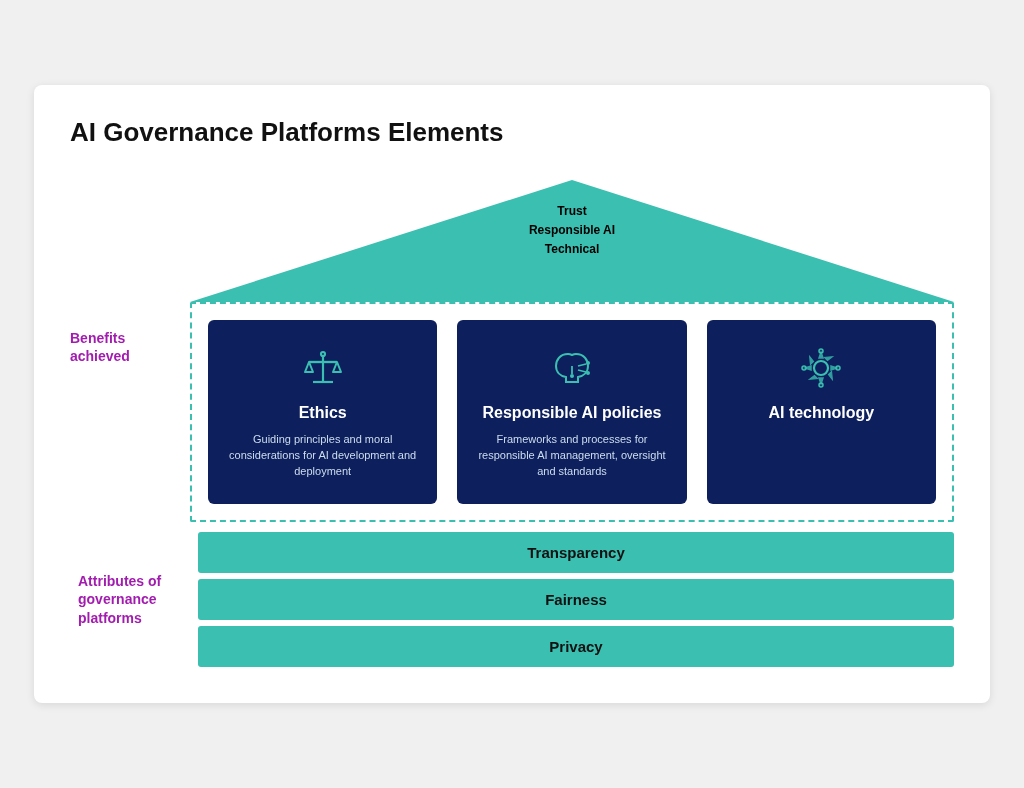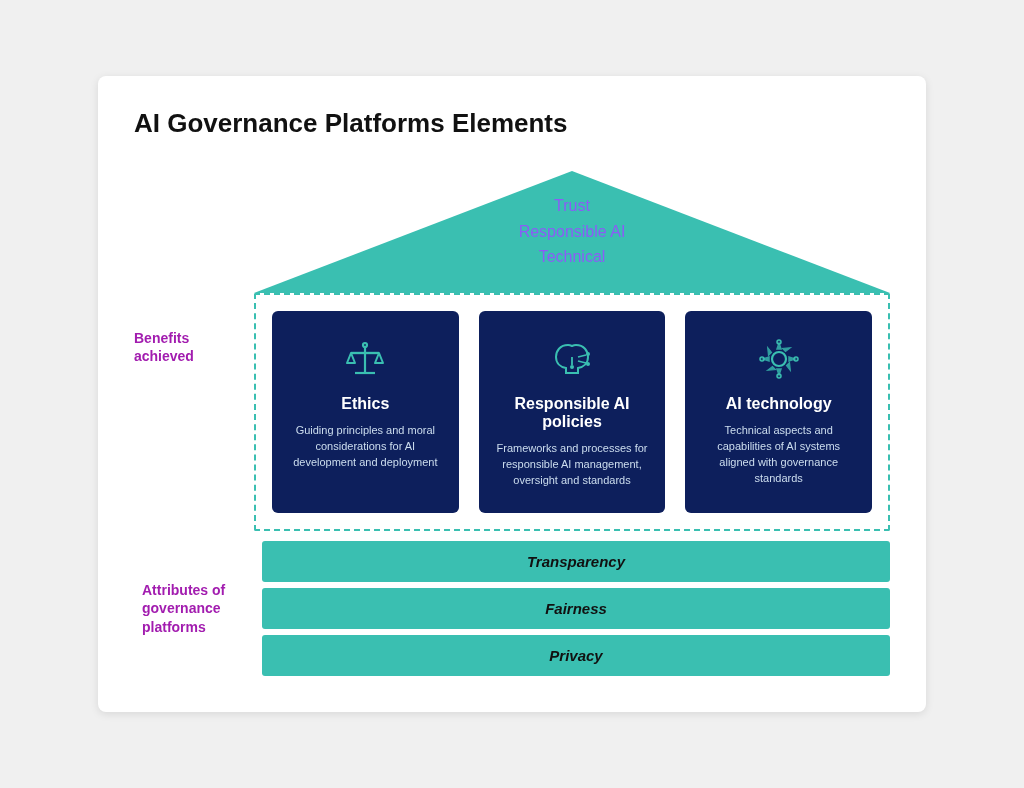--- a/index.html
+++ b/index.html
@@ -9,21 +9,21 @@
       display: flex;
       justify-content: center;
       align-items: center;
       min-height: 100vh;
       padding: 20px;
     }
     .card {
       background: #ffffff;
       border-radius: 8px;
       padding: 32px 36px 36px 36px;
-      width: 828px;
+      width: 956px;
       max-width: 100%;
       box-shadow: 0 2px 8px rgba(0,0,0,0.1);
     }
     .page-title {
       font-size: 26px;
       font-weight: 700;
       color: #111111;
       margin-bottom: 24px;
     }
     .diagram {
@@ -69,33 +69,34 @@
       top: 30px;
       left: 0;
       right: 0;
       display: flex;
       flex-direction: column;
       align-items: center;
       justify-content: center;
       line-height: 1.6;
     }
     .roof-text span {
-      font-size: 16px;
-      font-weight: 400;
-      color: #8b5cf6;
+      font-size: 12px;
+      font-weight: 700;
+      color: #000000;
     }
     
     .platforms-dashed {
       border: 2.5px dashed #3abfb1;
       border-radius: 2px;
       padding: 16px;
       display: flex;
       flex-direction: row;
       gap: 20px;
       background: transparent;
+      justify-content: flex-end;
     }
     
     .platform-card {
       flex: 1;
       background: #0d1f5c;
       border-radius: 6px;
       padding: 24px 16px 24px 16px;
       display: flex;
       flex-direction: column;
       align-items: center;
@@ -126,21 +127,20 @@
       flex-direction: row;
       align-items: stretch;
       margin-top: 4px;
     }
     .attributes-col {
       flex: 1;
       display: flex;
       flex-direction: column;
       gap: 6px;
       padding-top: 6px;
-      font-style: italic;
     }
     .attribute-bar {
       background: #3abfb1;
       border-radius: 3px;
       padding: 12px 0;
       text-align: center;
       font-size: 15px;
       font-weight: 700;
       color: #111111;
     }
@@ -219,21 +219,20 @@
               <path d="M35.3 35.3 L31.5 30.5 L34.5 27.5 Z" stroke="#3abfb1" stroke-width="1.2" fill="#3abfb1" opacity="0.8"></path>
               <path d="M35.3 12.7 L30.5 16.5 L27.5 13.5 Z" stroke="#3abfb1" stroke-width="1.2" fill="#3abfb1" opacity="0.8"></path>
               <path d="M12.7 35.3 L17.5 31.5 L20.5 34.5 Z" stroke="#3abfb1" stroke-width="1.2" fill="#3abfb1" opacity="0.8"></path>
 
               <circle cx="24" cy="7" r="2" stroke="#3abfb1" stroke-width="1.5" fill="none"></circle>
               <circle cx="24" cy="41" r="2" stroke="#3abfb1" stroke-width="1.5" fill="none"></circle>
               <circle cx="7" cy="24" r="2" stroke="#3abfb1" stroke-width="1.5" fill="none"></circle>
               <circle cx="41" cy="24" r="2" stroke="#3abfb1" stroke-width="1.5" fill="none"></circle>
             </svg>
             <div class="platform-title">AI technology</div>
-            <div class="platform-desc">Technical aspects and capabilities of AI systems aligned with governance standards</div>
           </div>
         </div>
       </div>
     </div>
 
     <div class="bottom-section">
       <div class="label-col" style="padding-top: 6px; margin-left: 8px;">
         <span class="label-col-text">Attributes of<br>governance<br>platforms</span>
       </div>
       <div class="attributes-col">

